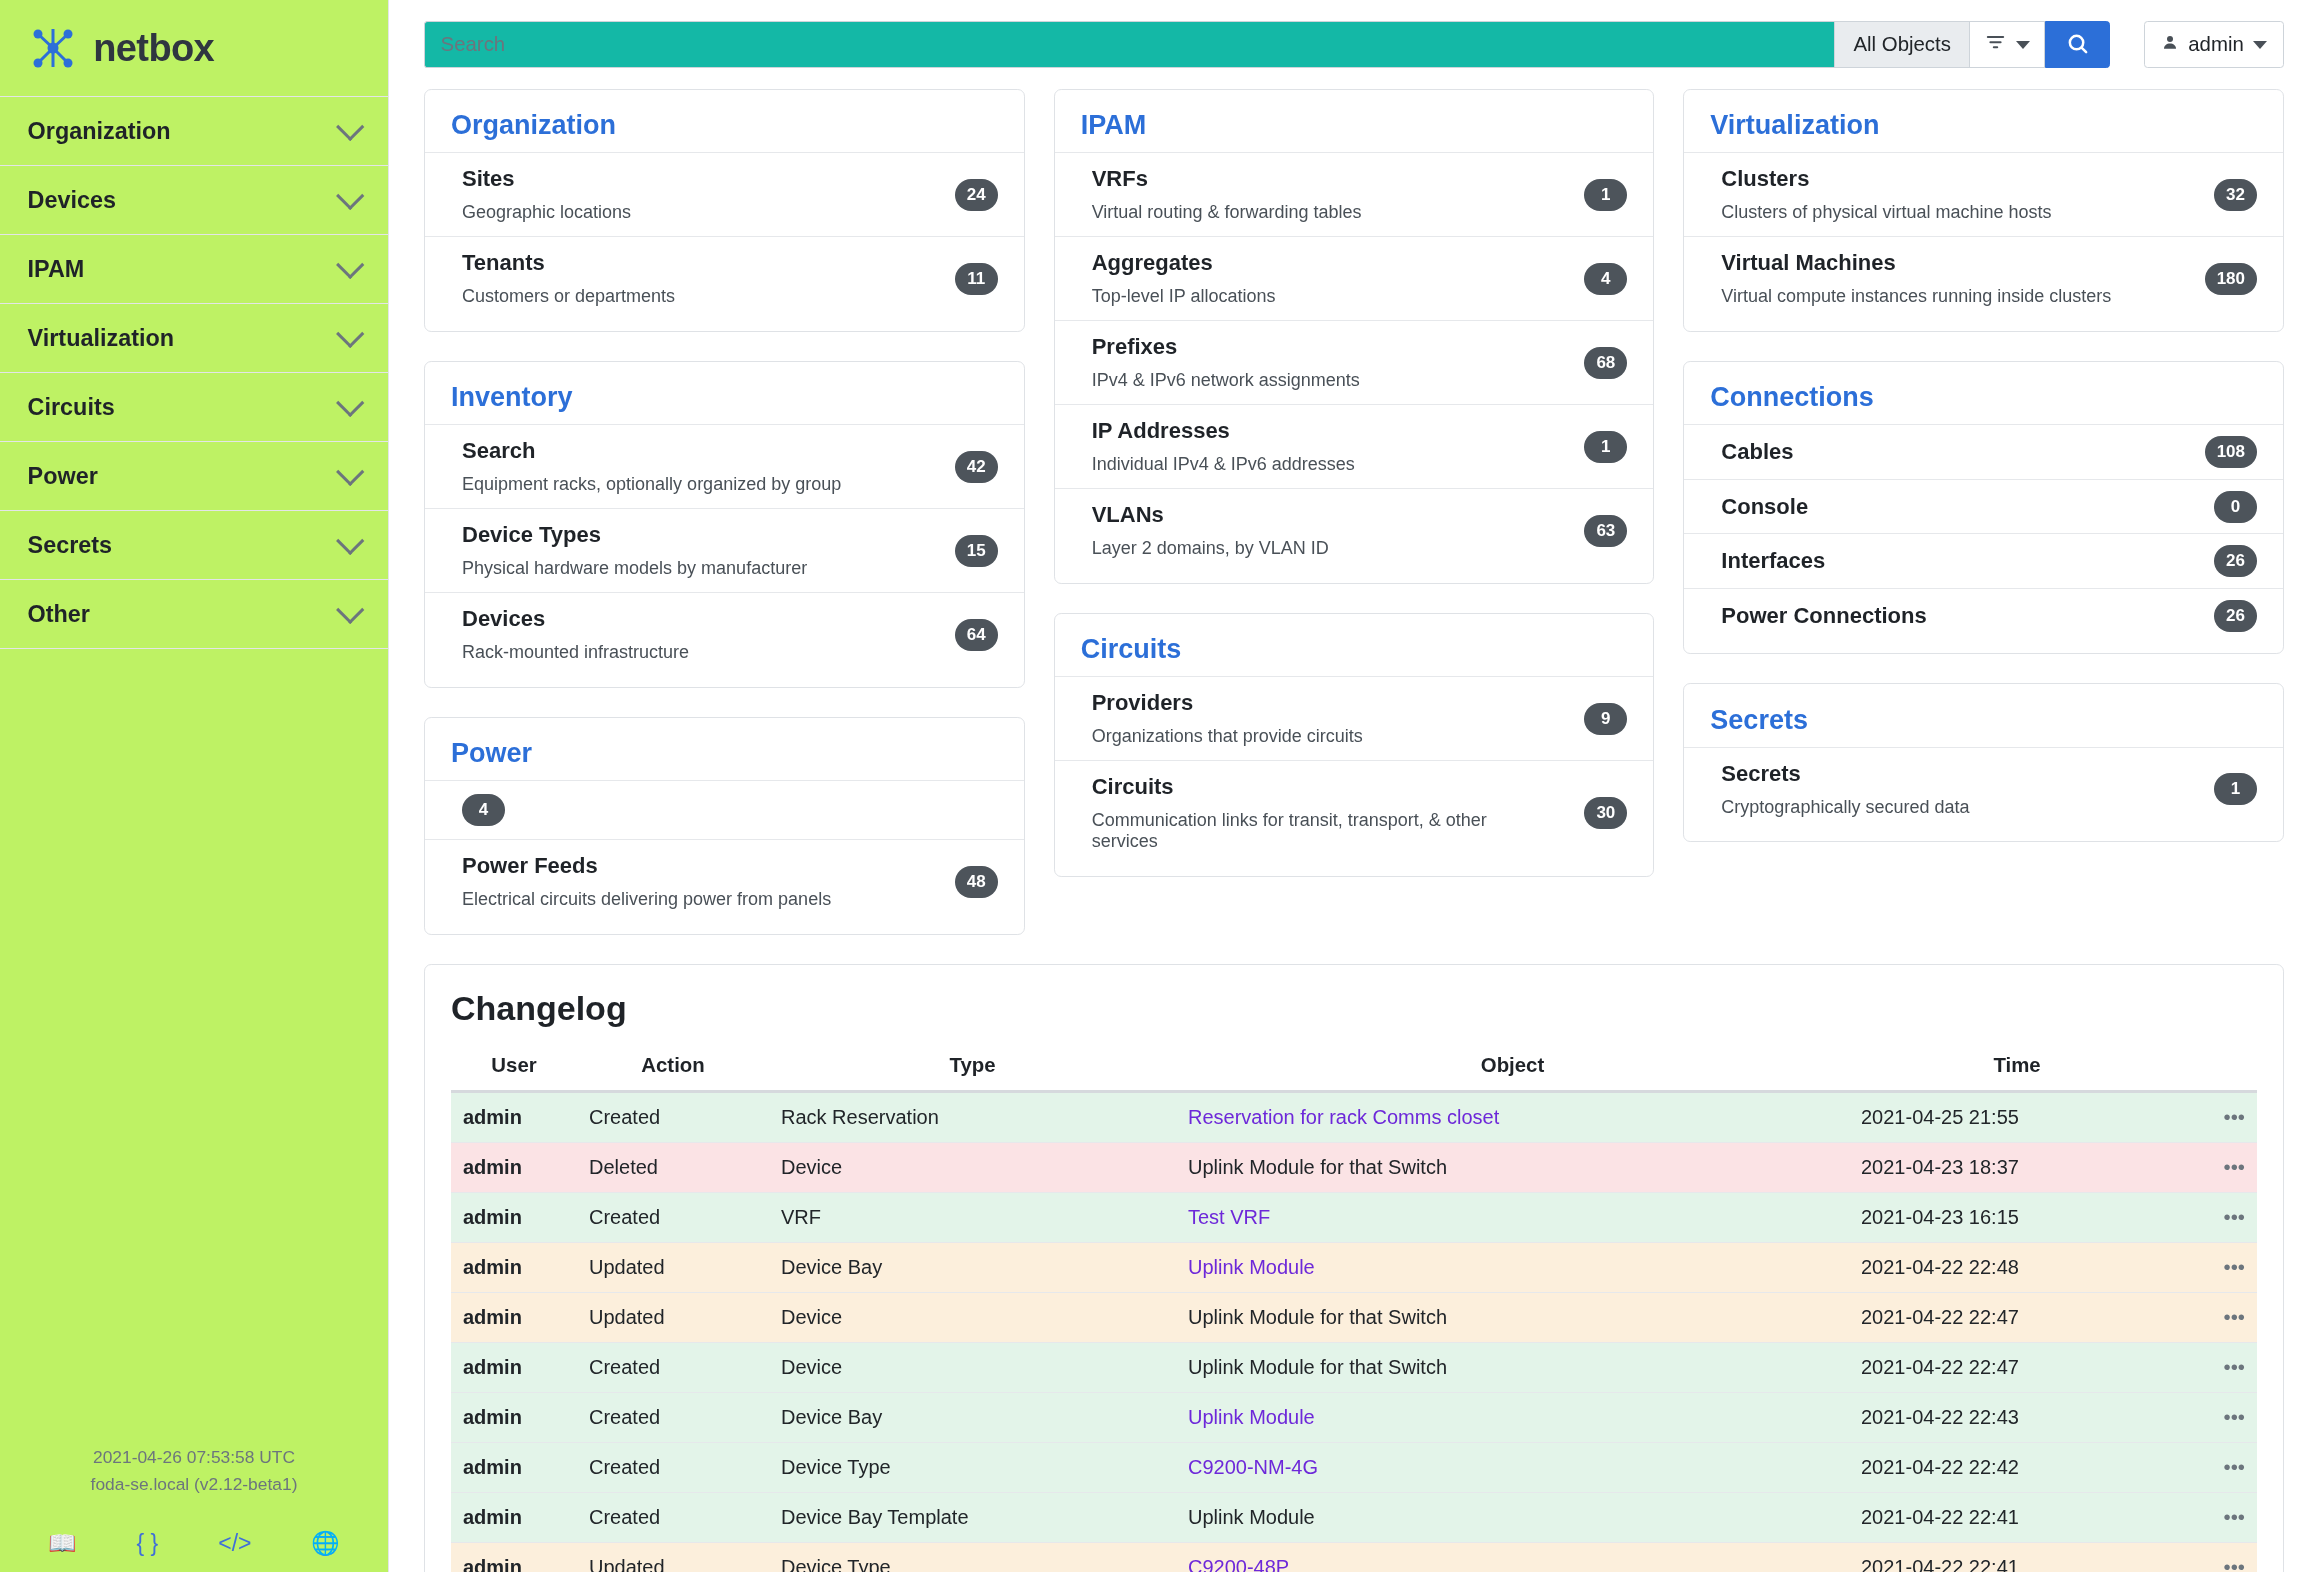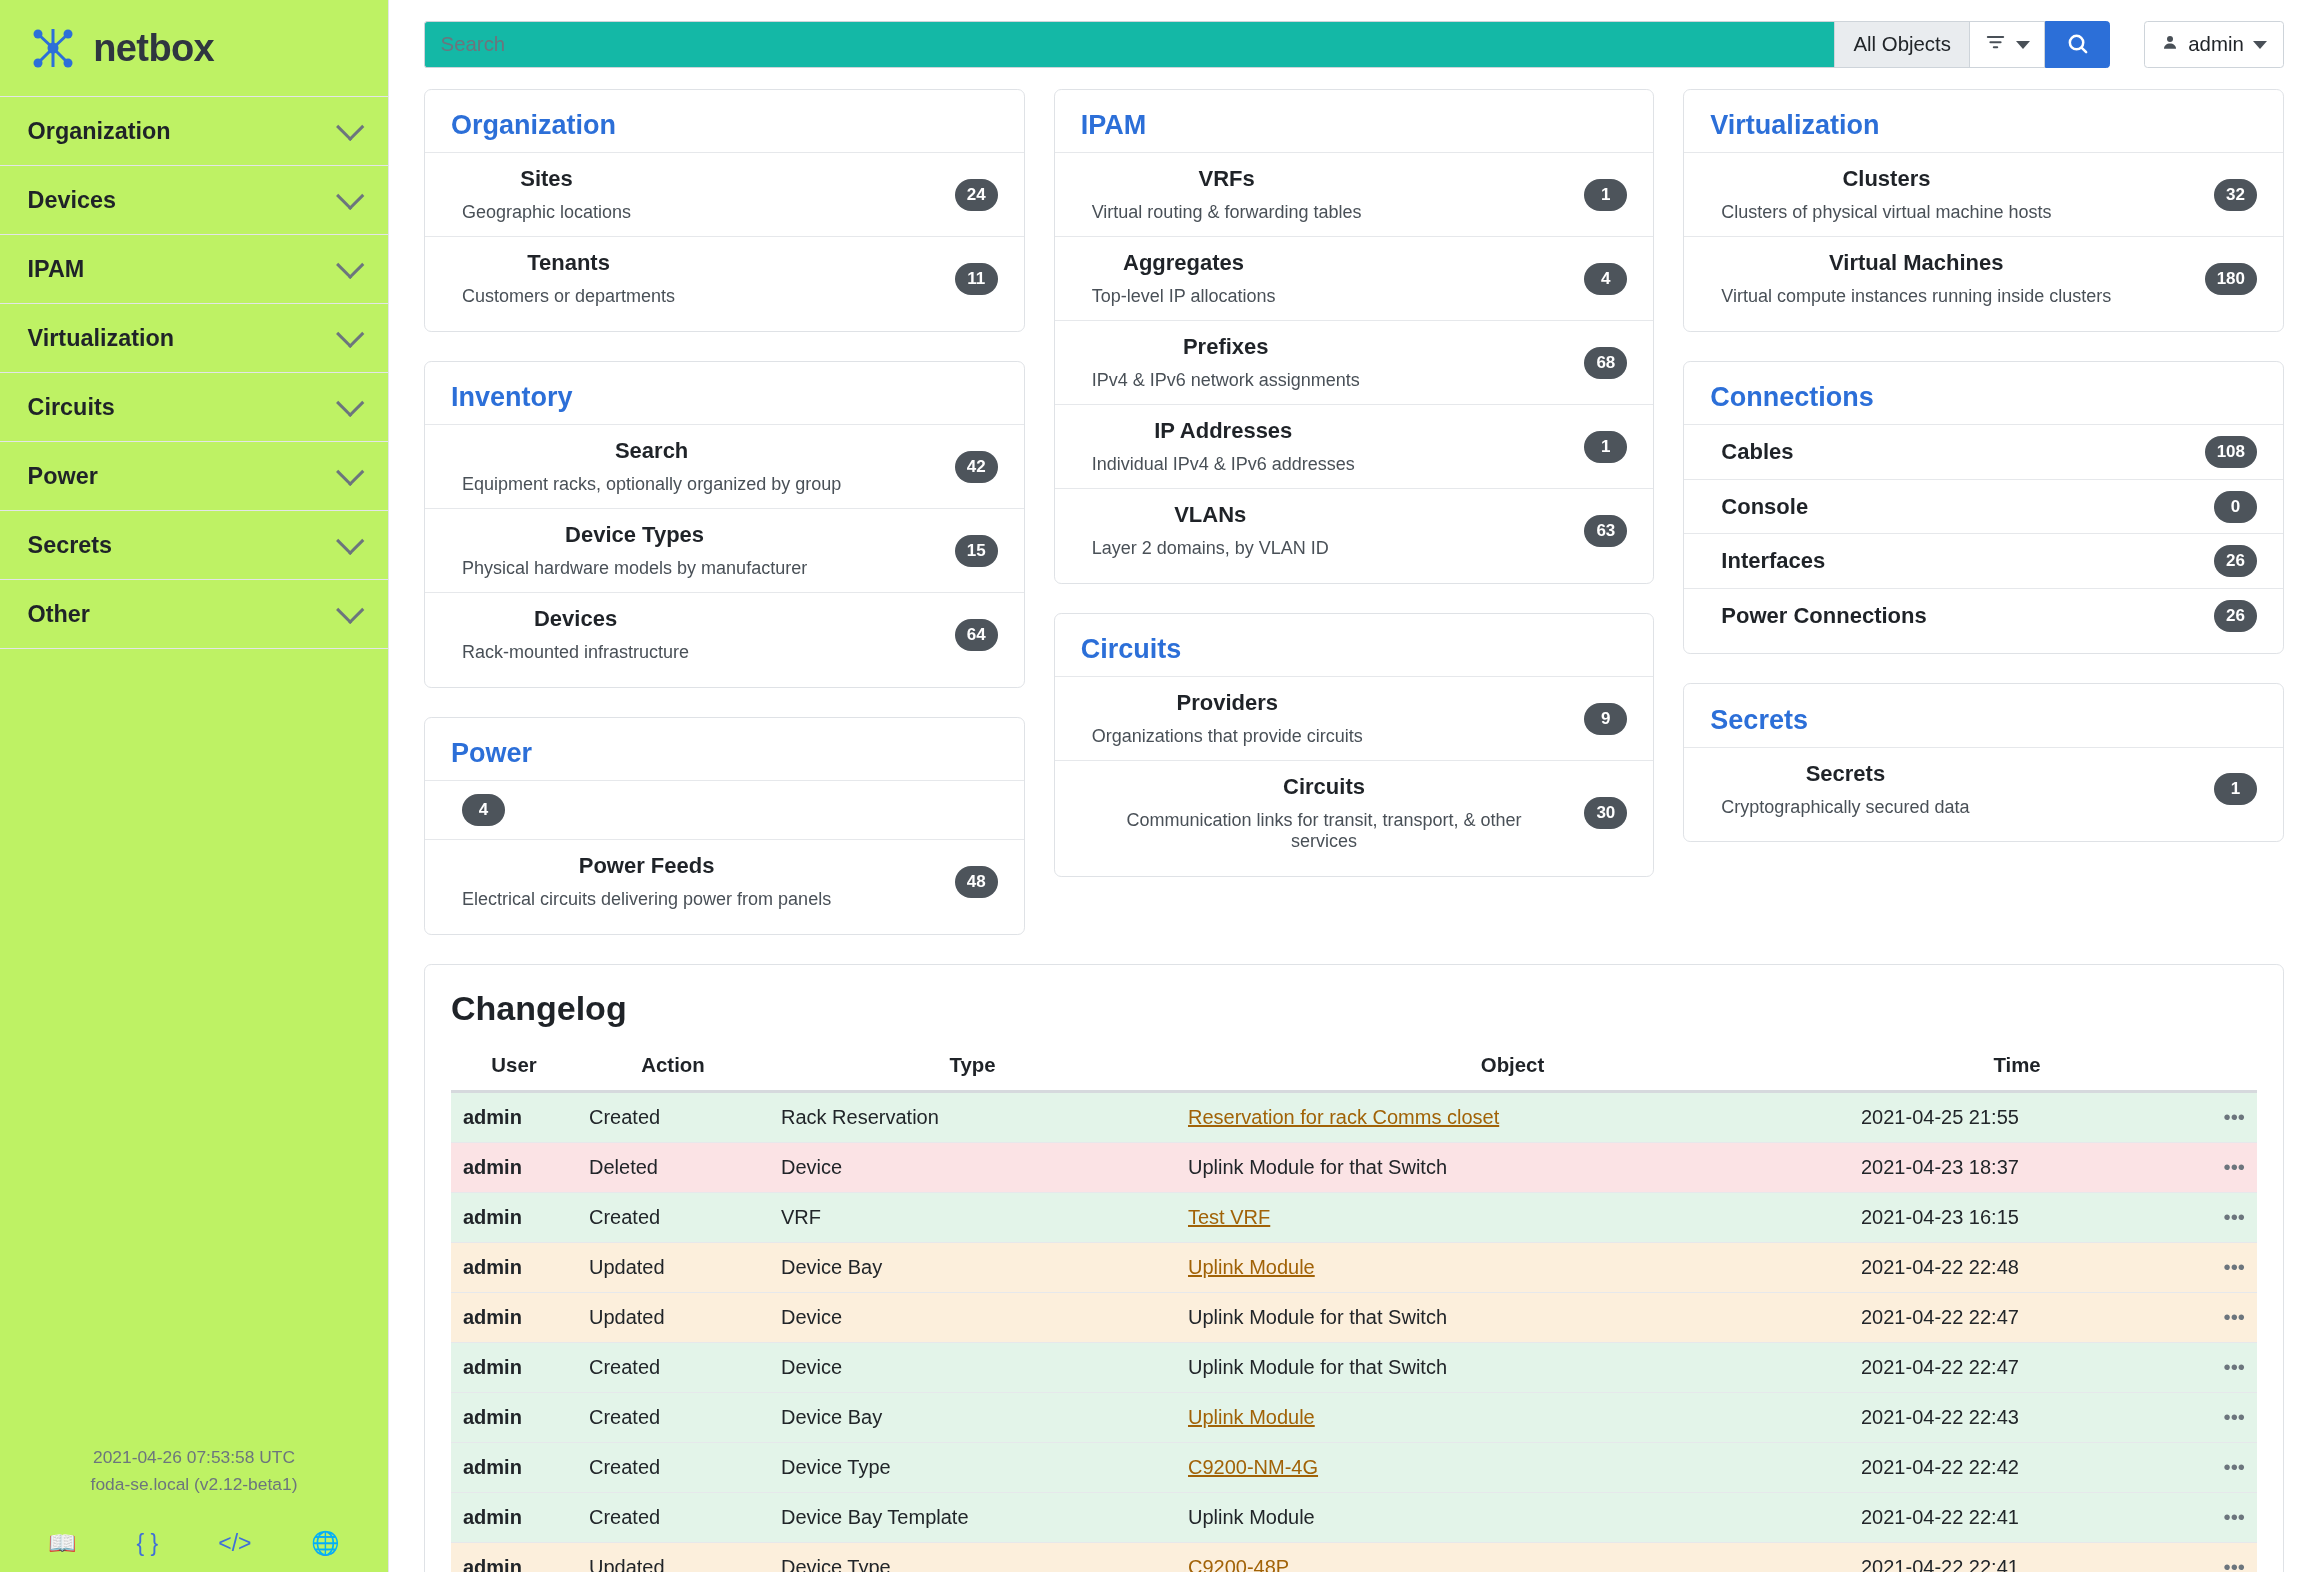--- a/index.html
+++ b/index.html
@@ -184,21 +184,20 @@
     color: #2c6fd8;
     padding: 0 26px 10.8px 26px;
   }
   .row {
     display: flex;
     align-items: center;
     justify-content: space-between;
     padding: 13px 26px 13px 37px;
     border-top: 0.6px solid #e6e8eb;
     gap: 28px;
-    text-align: center;
   }
   .row:first-of-type { border-top: none; }
   .row-text { min-width: 0; }
   .row-name { font-size: 22px; font-weight: 700; color: #1f2328; }
   .row-desc { font-size: 18px; color: #495057; margin-top: 10px; }
   .badge {
     flex: 0 0 auto;
     background: #4d545b;
     color: #fff;
     border-radius: 599px;
@@ -240,21 +239,21 @@
     font-size: 20px;
     padding: 13px 12px;
     border-bottom: 0.6px solid #e6e8eb;
     color: #212529;
     white-space: nowrap;
   }
   td.user { font-weight: 700; }
   tr.created { background: #e3f4e9; }
   tr.deleted { background: #fbe3e5; }
   tr.updated { background: #fcefdc; }
-  .lnk { color: #a16207; text-decoration: underline; cursor: pointer; }
+  .lnk { color: #6d28d9; cursor: pointer; }
   .dots { color: #6c757d; font-size: 20.4px; text-align: right; cursor: pointer; }
   .c-user { width: 126px; }
   .c-action { width: 192px; }
   .c-type { width: 407px; }
   .c-time { width: 336px; }
   .c-dots { width: 72px; }
 </style>
 </head>
 <body>
 

